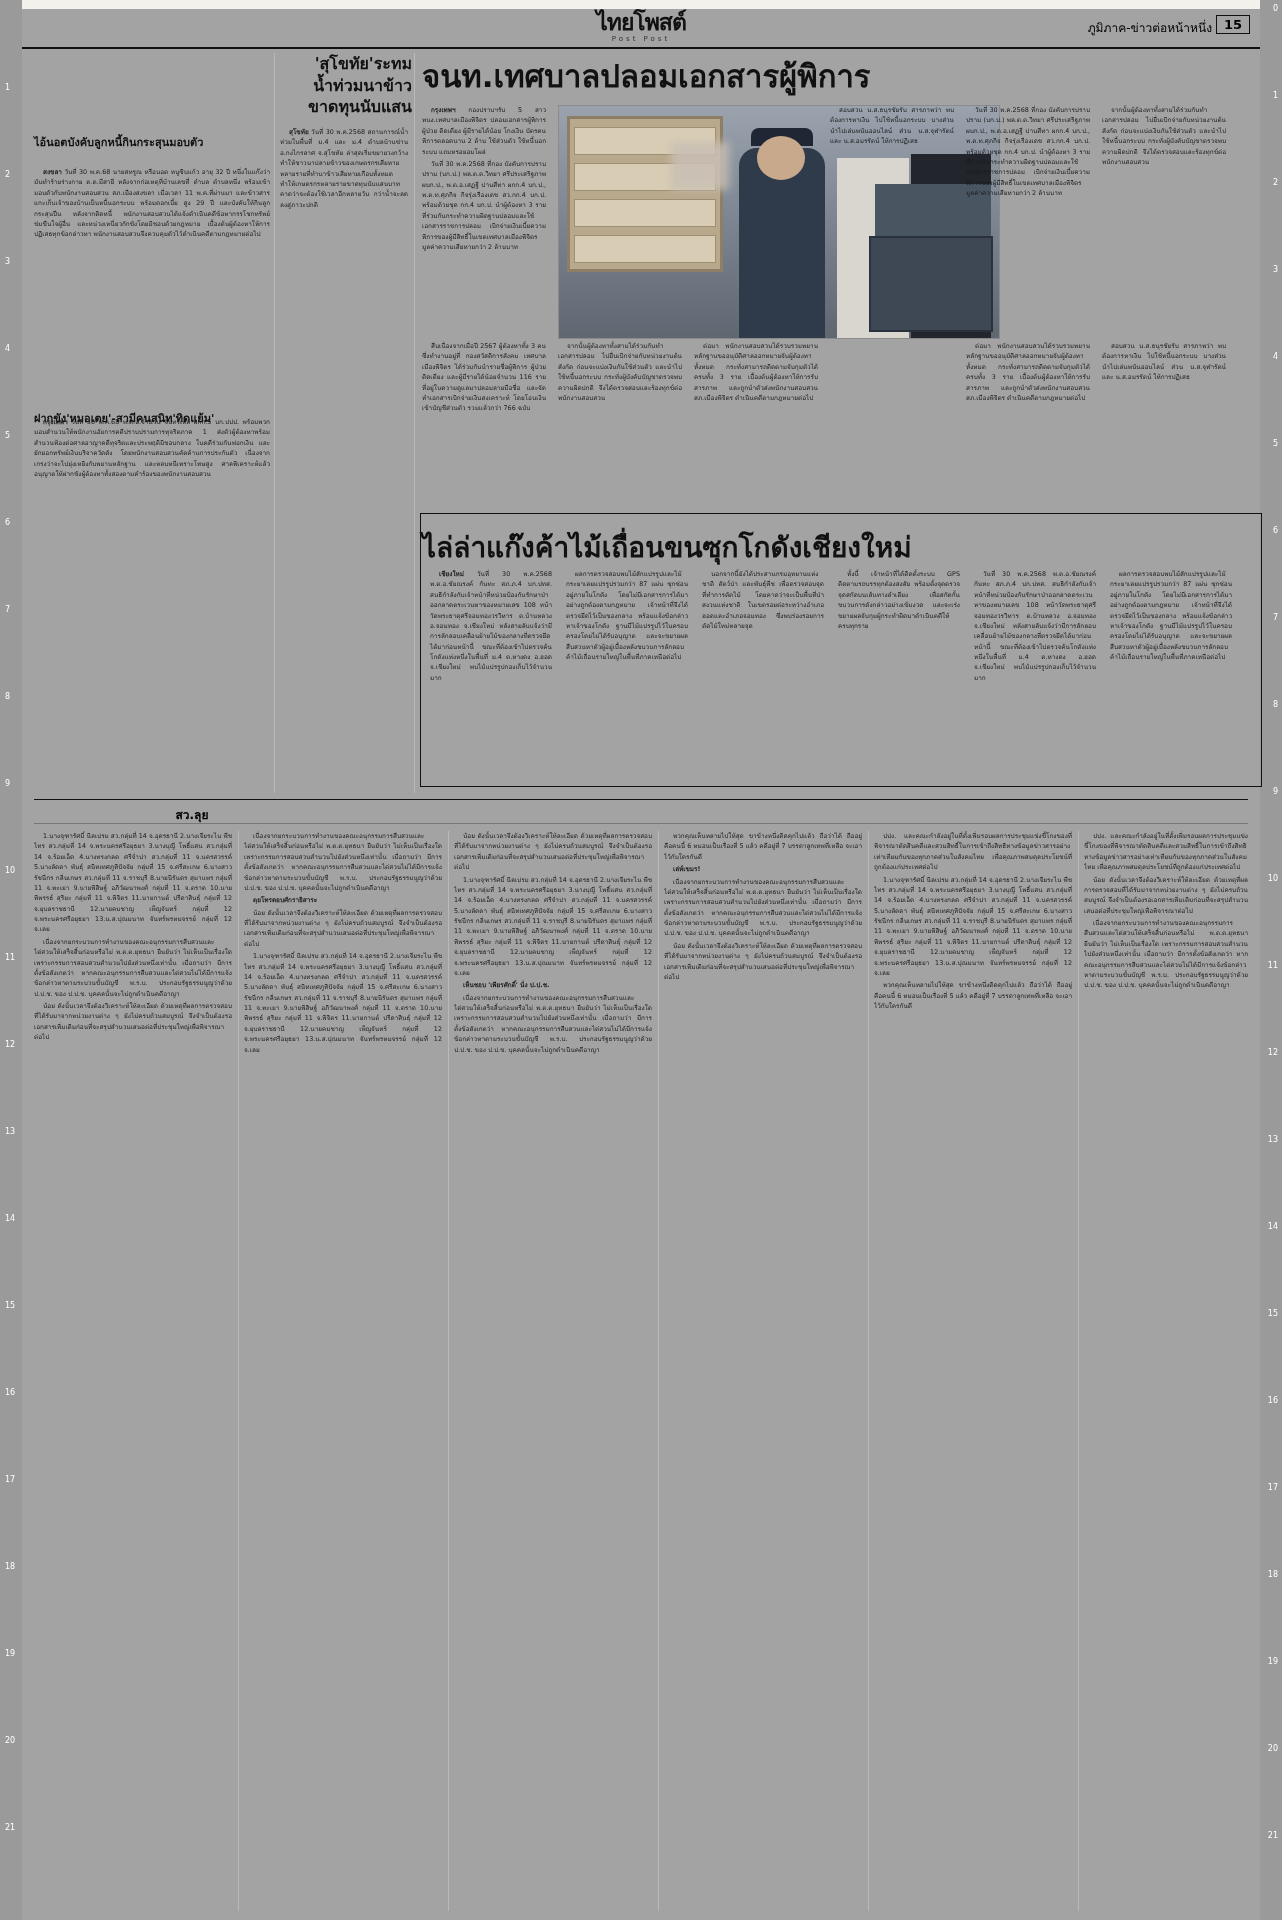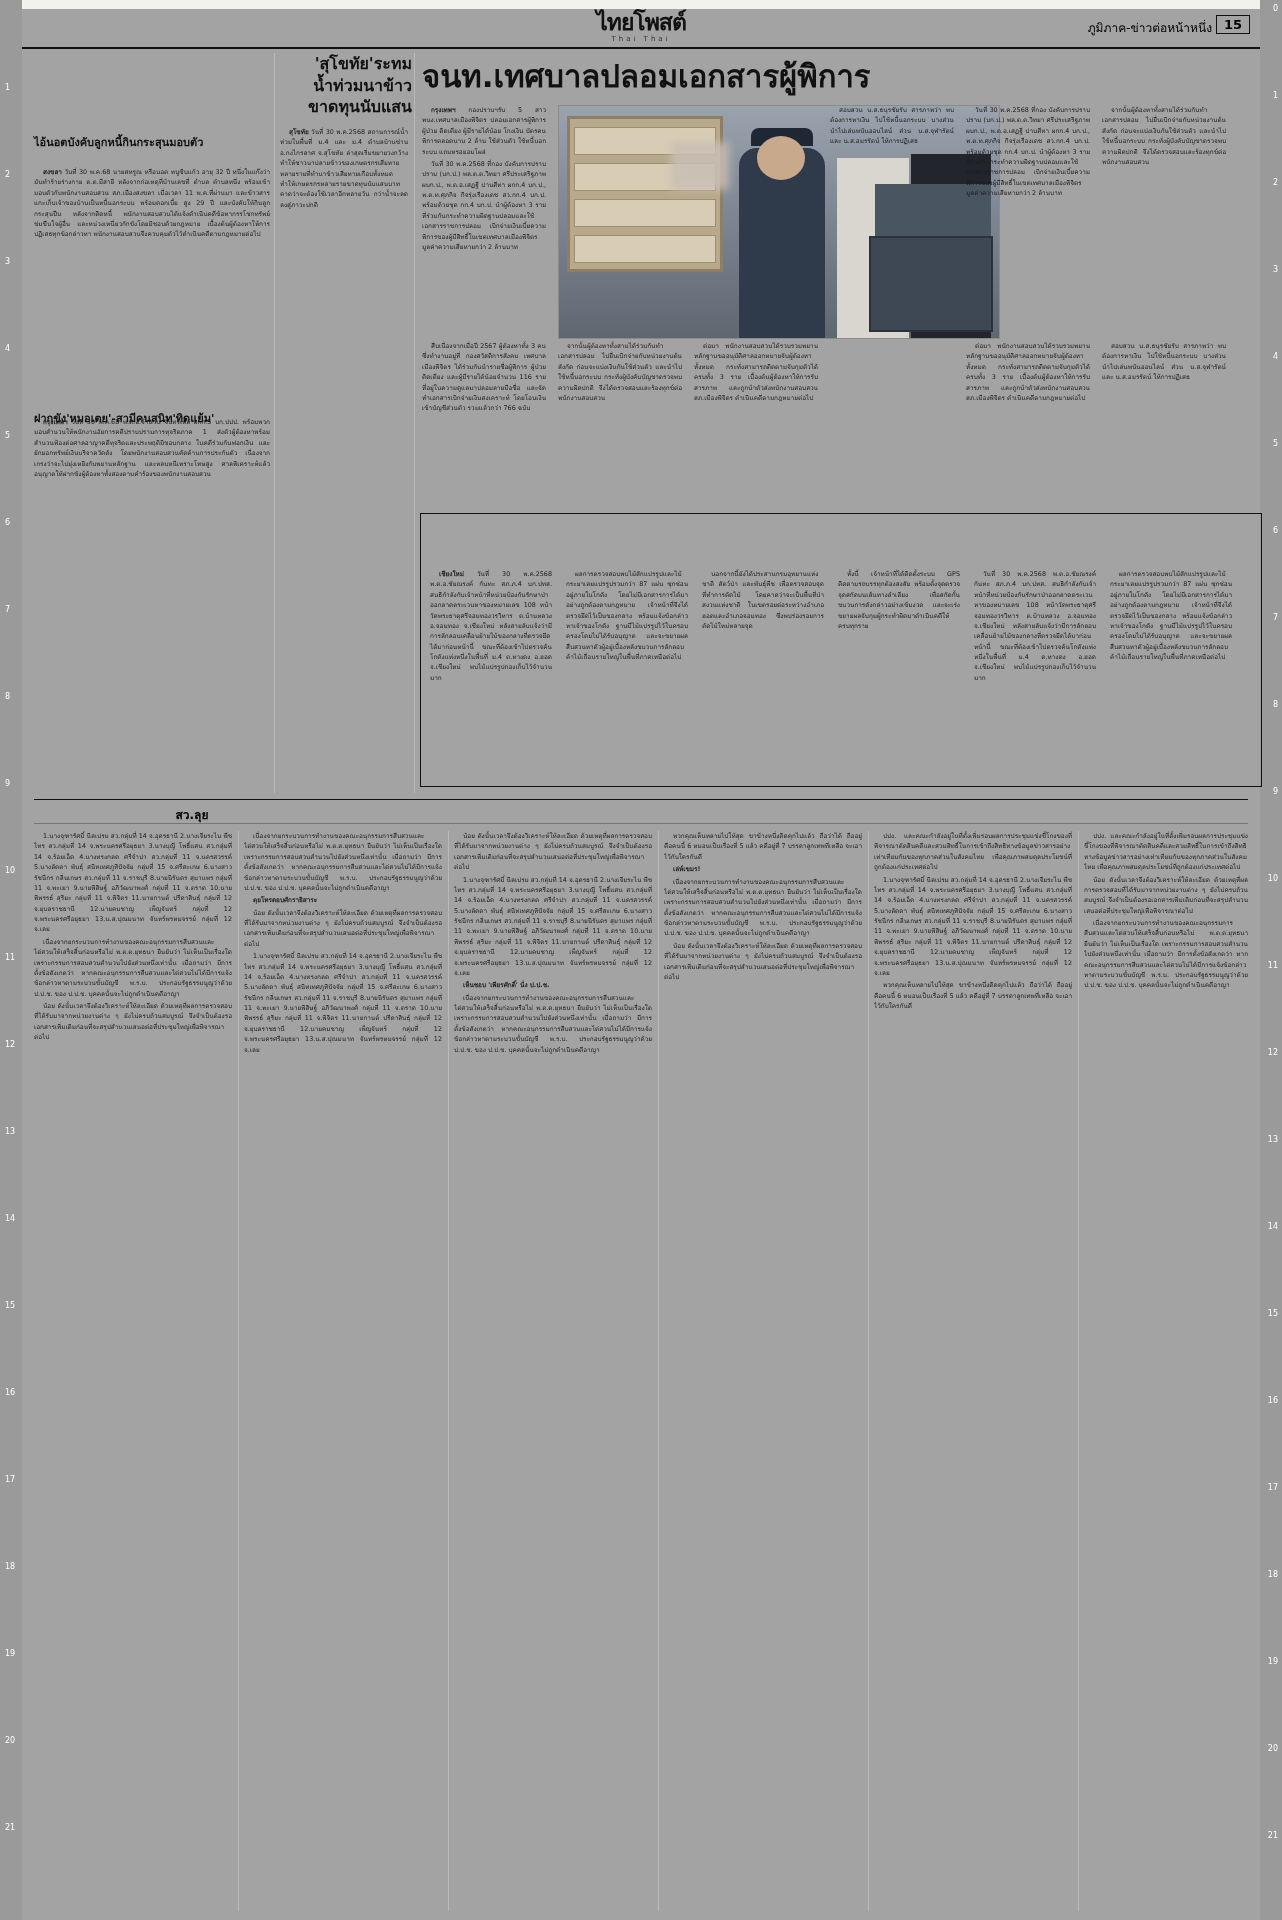--- a/index.html
+++ b/index.html
@@ -120,21 +120,21 @@
       <span style="top: 1661px;">19</span>
       <span style="top: 1748px;">20</span>
       <span style="top: 1835px;">21</span>
     </div>
 
   <div class="sheet">
 
     <div class="masthead">
       <div class="logo">
         <div class="th">ไทยโพสต์</div>
-        <div class="en">Thai Thai</div>
+        <div class="en">Post Post</div>
       </div>
       <div class="sect-label">ภูมิภาค-ข่าวต่อหน้าหนึ่ง</div>
       <div class="pagebox">15</div>
     </div>
 
 
     <div class="headA" style="left:12px;top:124px;width:236px;font-size:11px;">ไอ้นอตบังคับลูกหนี้กินกระสุนมอบตัว</div>
     <div class="col" style="left:12px;top:158px;width:236px;">
       <p><span class="hl">สงขลา</span>
          <span>วันที่ 30 พ.ค.68 นายสหรูณ หรือนอต หนูซิบแก้ว อายุ 32 ปี หนึ่งในแก๊งว่ามันทำร้ายร่างกาย ต.ต.มีสายี หลังจากก่อเหตุที่บ้านเลขที่ ตำบล ตำบลหนึ่ง พร้อมเข้ามอบตัวกับพนักงานสอบสวน สภ.เมืองสงขลา เมื่อเวลา 11 พ.ค.ที่ผ่านมา และข้าวสารแกะเก็บเจ้าของบ้านเป็นหนี้นอกระบบ พร้อมดอกเบี้ย สูง 29 ปี และบังคับให้กินลูกกระสุนปืน หลังจากติดหนี้ พนักงานสอบสวนได้แจ้งดำเนินคดีข้อหากรรโชกทรัพย์ ข่มขืนใจผู้อื่น และหน่วงเหนี่ยวกักขังโดยมิชอบด้วยกฎหมาย เบื้องต้นผู้ต้องหาให้การปฏิเสธทุกข้อกล่าวหา พนักงานสอบสวนจึงควบคุมตัวไว้ดำเนินคดีตามกฎหมายต่อไป</span></p>
@@ -197,20 +197,21 @@
       <p>จากนั้นผู้ต้องหาทั้งสามได้ร่วมกันทำเอกสารปลอม ไปยื่นเบิกจ่ายกับหน่วยงานต้นสังกัด ก่อนจะแบ่งเงินกันใช้ส่วนตัว และนำไปใช้หนี้นอกระบบ กระทั่งผู้บังคับบัญชาตรวจพบความผิดปกติ จึงได้ตรวจสอบและร้องทุกข์ต่อพนักงานสอบสวน</p>
     </div>
     <div class="col" style="left:944px;top:332px;width:124px;">
       <p>ต่อมา พนักงานสอบสวนได้รวบรวมพยานหลักฐานขออนุมัติศาลออกหมายจับผู้ต้องหาทั้งหมด กระทั่งสามารถติดตามจับกุมตัวได้ครบทั้ง 3 ราย เบื้องต้นผู้ต้องหาให้การรับสารภาพ และถูกนำตัวส่งพนักงานสอบสวน สภ.เมืองพิจิตร ดำเนินคดีตามกฎหมายต่อไป</p>
     </div>
     <div class="col" style="left:1080px;top:332px;width:124px;">
       <p>สอบสวน น.ส.ธนุรชัยรับ สารภาพว่า พบต้องการหาเงิน ไปใช้หนี้นอกระบบ บางส่วนนำไปเล่นพนันออนไลน์ ส่วน น.ส.จุฬารัตน์และ น.ส.อมรรัตน์ ให้การปฏิเสธ</p>
     </div>
 
     <div class="box2"></div>
+    <div class="head2">ไล่ล่าแก๊งค้าไม้เถื่อนขนซุกโกดังเชียงใหม่</div>
     <div class="col" style="left:408px;top:560px;width:122px;">
       <p><span class="hl">เชียงใหม่</span>
          <span>วันที่ 30 พ.ค.2568 พ.ต.อ.ชัยณรงค์ กันทะ สภ.ภ.4 บก.ปทส. สนธิกำลังกับเจ้าหน้าที่หน่วยป้องกันรักษาป่าออกลาดตระเวนหาของหมายเลข 108 หน้าวัดพระธาตุศรีจอมทองวรวิหาร ต.บ้านหลวง อ.จอมทอง จ.เชียงใหม่ หลังสายลับแจ้งว่ามีการลักลอบเคลื่อนย้ายไม้ของกลางที่ตรวจยึดได้มาก่อนหน้านี้ ขณะที่ต้องเข้าไปตรวจค้นโกดังแห่งหนึ่งในพื้นที่ ม.4 ต.หางดง อ.ฮอด จ.เชียงใหม่ พบไม้แปรรูปกองเก็บไว้จำนวนมาก</span></p>
     </div>
     <div class="col" style="left:544px;top:560px;width:122px;">
       <p>ผลการตรวจสอบพบไม้สักแปรรูปและไม้กระยาเลยแปรรูปรวมกว่า 87 แผ่น ซุกซ่อนอยู่ภายในโกดัง โดยไม่มีเอกสารการได้มาอย่างถูกต้องตามกฎหมาย เจ้าหน้าที่จึงได้ตรวจยึดไว้เป็นของกลาง พร้อมแจ้งข้อกล่าวหาเจ้าของโกดัง ฐานมีไม้แปรรูปไว้ในครอบครองโดยไม่ได้รับอนุญาต และจะขยายผลสืบสวนหาตัวผู้อยู่เบื้องหลังขบวนการลักลอบค้าไม้เถื่อนรายใหญ่ในพื้นที่ภาคเหนือต่อไป</p>
     </div>
     <div class="col" style="left:680px;top:560px;width:122px;">
       <p>นอกจากนี้ยังได้ประสานกรมอุทยานแห่งชาติ สัตว์ป่า และพันธุ์พืช เพื่อตรวจสอบจุดที่ทำการตัดไม้ โดยคาดว่าจะเป็นพื้นที่ป่าสงวนแห่งชาติ ในเขตรอยต่อระหว่างอำเภอฮอดและอำเภอจอมทอง ซึ่งพบร่องรอยการตัดไม้ใหม่หลายจุด</p>
     </div>

